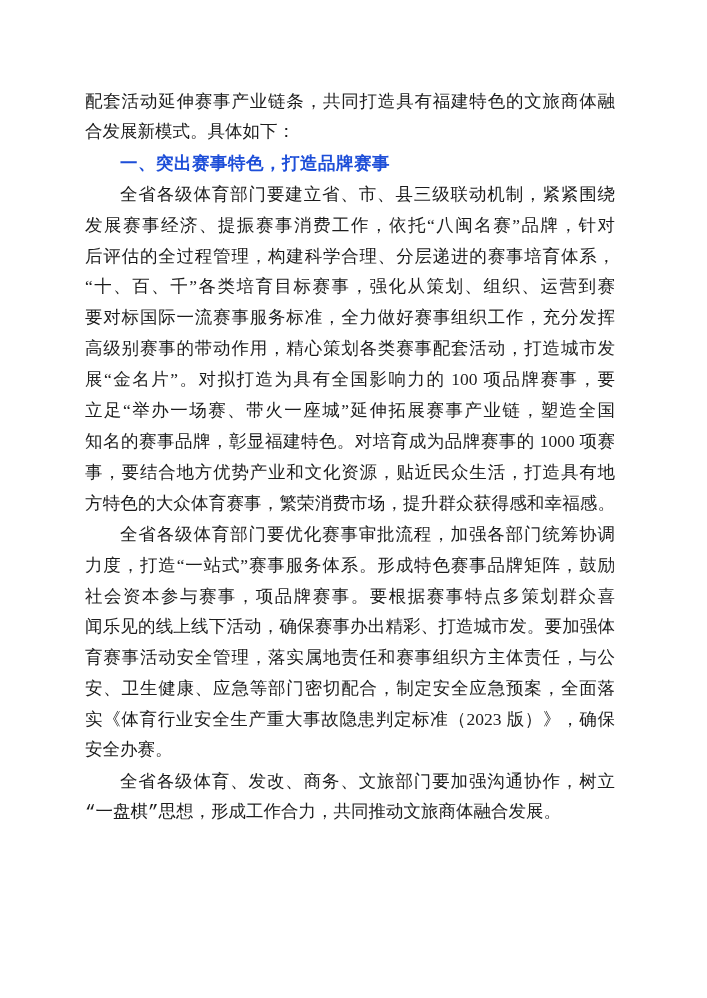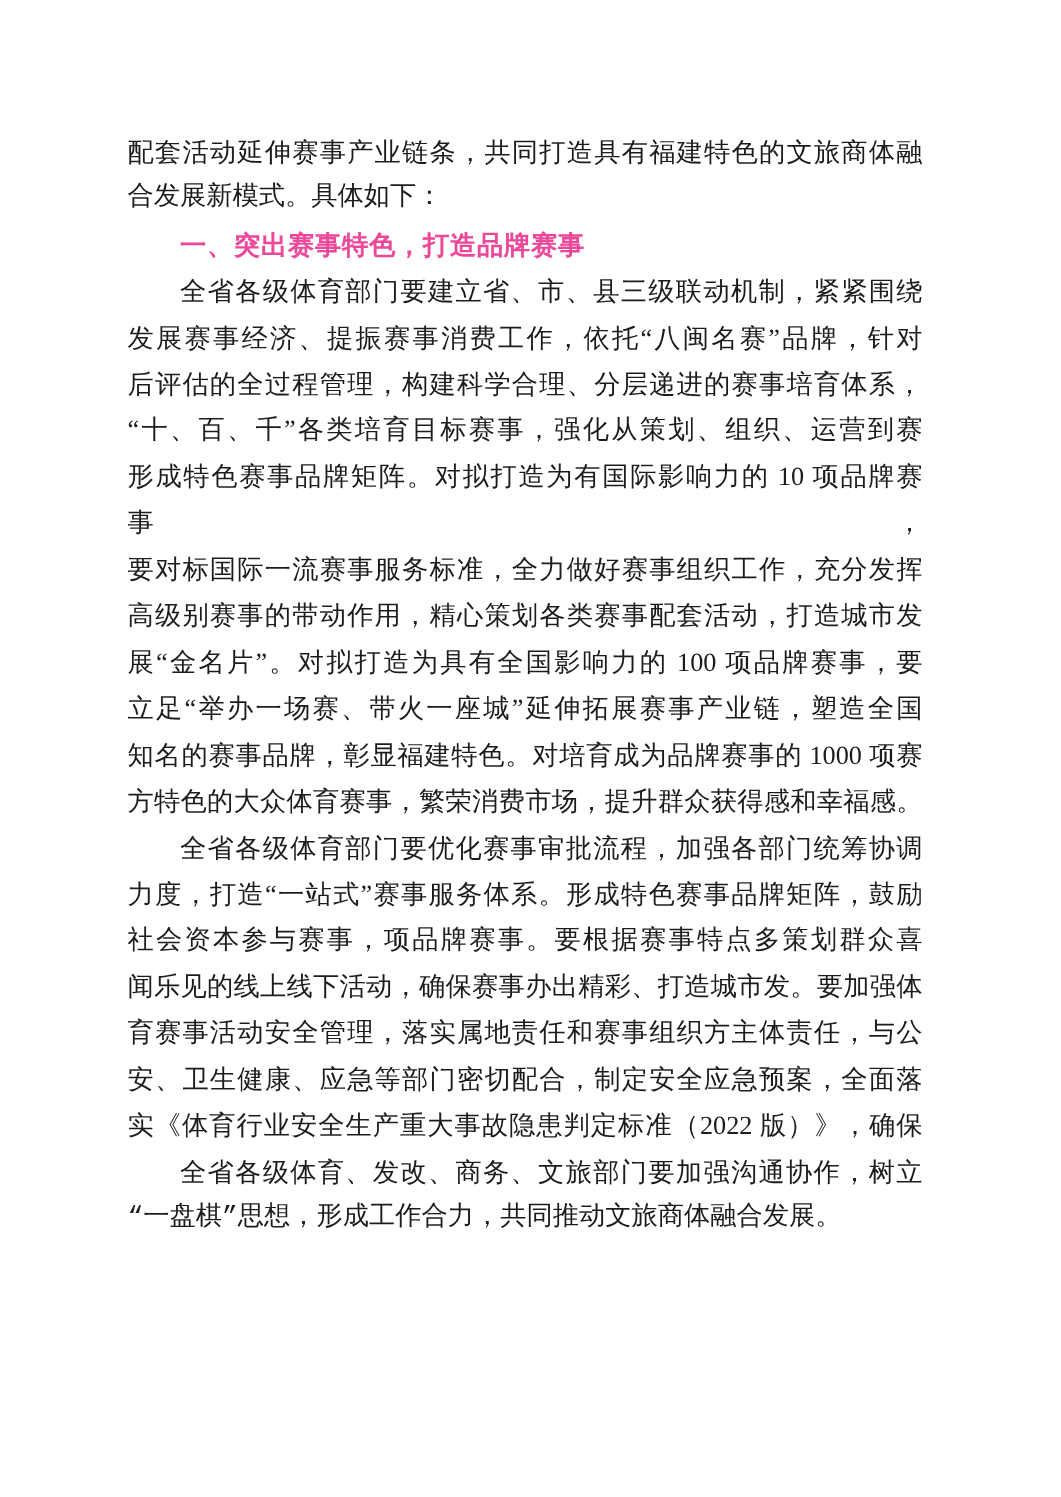--- a/index.html
+++ b/index.html
@@ -33,21 +33,21 @@
     text-align: justify;
     text-align-last: left;
     font-family: Liberation Mono, monospace;
   }
   .ind {
     text-indent: 2em;
   }
   .heading {
     font-family: "Liberation Sans", "DejaVu Sans", sans-serif;
     font-weight: 700;
-    color: #ec4899;
+    color: #1d4ed8;
     text-indent: 2em;
     text-align: left;
     text-align-last: left;
     letter-spacing: 0.5px;
   }
   .page-number {
     position: absolute;
     left: 86px;
     top: 924px;
     font-size: 17.5px;
@@ -65,35 +65,36 @@
 
     <div class="ln">配套活动延伸赛事产业链条，共同打造具有福建特色的文旅商体融</div>
     <div class="ln-end">合发展新模式。具体如下：</div>
 
     <div class="heading">一、突出赛事特色，打造品牌赛事</div>
 
     <div class="ln ind">全省各级体育部门要建立省、市、县三级联动机制，紧紧围绕</div>
     <div class="ln">发展赛事经济、提振赛事消费工作，依托“八闽名赛”品牌，针对</div>
     <div class="ln">后评估的全过程管理，构建科学合理、分层递进的赛事培育体系，</div>
     <div class="ln">“十、百、千”各类培育目标赛事，强化从策划、组织、运营到赛</div>
-    <div class="ln">形成特色赛事品牌矩阵。对拟打造为有国际影响力的 10 项品牌赛事，</div>
     <div class="ln">要对标国际一流赛事服务标准，全力做好赛事组织工作，充分发挥</div>
     <div class="ln">高级别赛事的带动作用，精心策划各类赛事配套活动，打造城市发</div>
     <div class="ln">展“金名片”。对拟打造为具有全国影响力的 100 项品牌赛事，要</div>
     <div class="ln">立足“举办一场赛、带火一座城”延伸拓展赛事产业链，塑造全国</div>
     <div class="ln">知名的赛事品牌，彰显福建特色。对培育成为品牌赛事的 1000 项赛</div>
+    <div class="ln">事，要结合地方优势产业和文化资源，贴近民众生活，打造具有地</div>
     <div class="ln">方特色的大众体育赛事，繁荣消费市场，提升群众获得感和幸福感。</div>
 
     <div class="ln ind">全省各级体育部门要优化赛事审批流程，加强各部门统筹协调</div>
     <div class="ln">力度，打造“一站式”赛事服务体系。形成特色赛事品牌矩阵，鼓励</div>
     <div class="ln">社会资本参与赛事，项品牌赛事。要根据赛事特点多策划群众喜</div>
     <div class="ln">闻乐见的线上线下活动，确保赛事办出精彩、打造城市发。要加强体</div>
     <div class="ln">育赛事活动安全管理，落实属地责任和赛事组织方主体责任，与公</div>
     <div class="ln">安、卫生健康、应急等部门密切配合，制定安全应急预案，全面落</div>
-    <div class="ln">实《体育行业安全生产重大事故隐患判定标准（2022 版）》，确保</div>
+    <div class="ln">实《体育行业安全生产重大事故隐患判定标准（2023 版）》，确保</div>
+    <div class="ln-end">安全办赛。</div>
 
 
     <div class="ln ind">全省各级体育、发改、商务、文旅部门要加强沟通协作，树立</div>
     <div class="ln-end">“一盘棋”思想，形成工作合力，共同推动文旅商体融合发展。</div>
 
   </div>
 
   <div class="page-number">— 2 —</div>
 </div>
 

